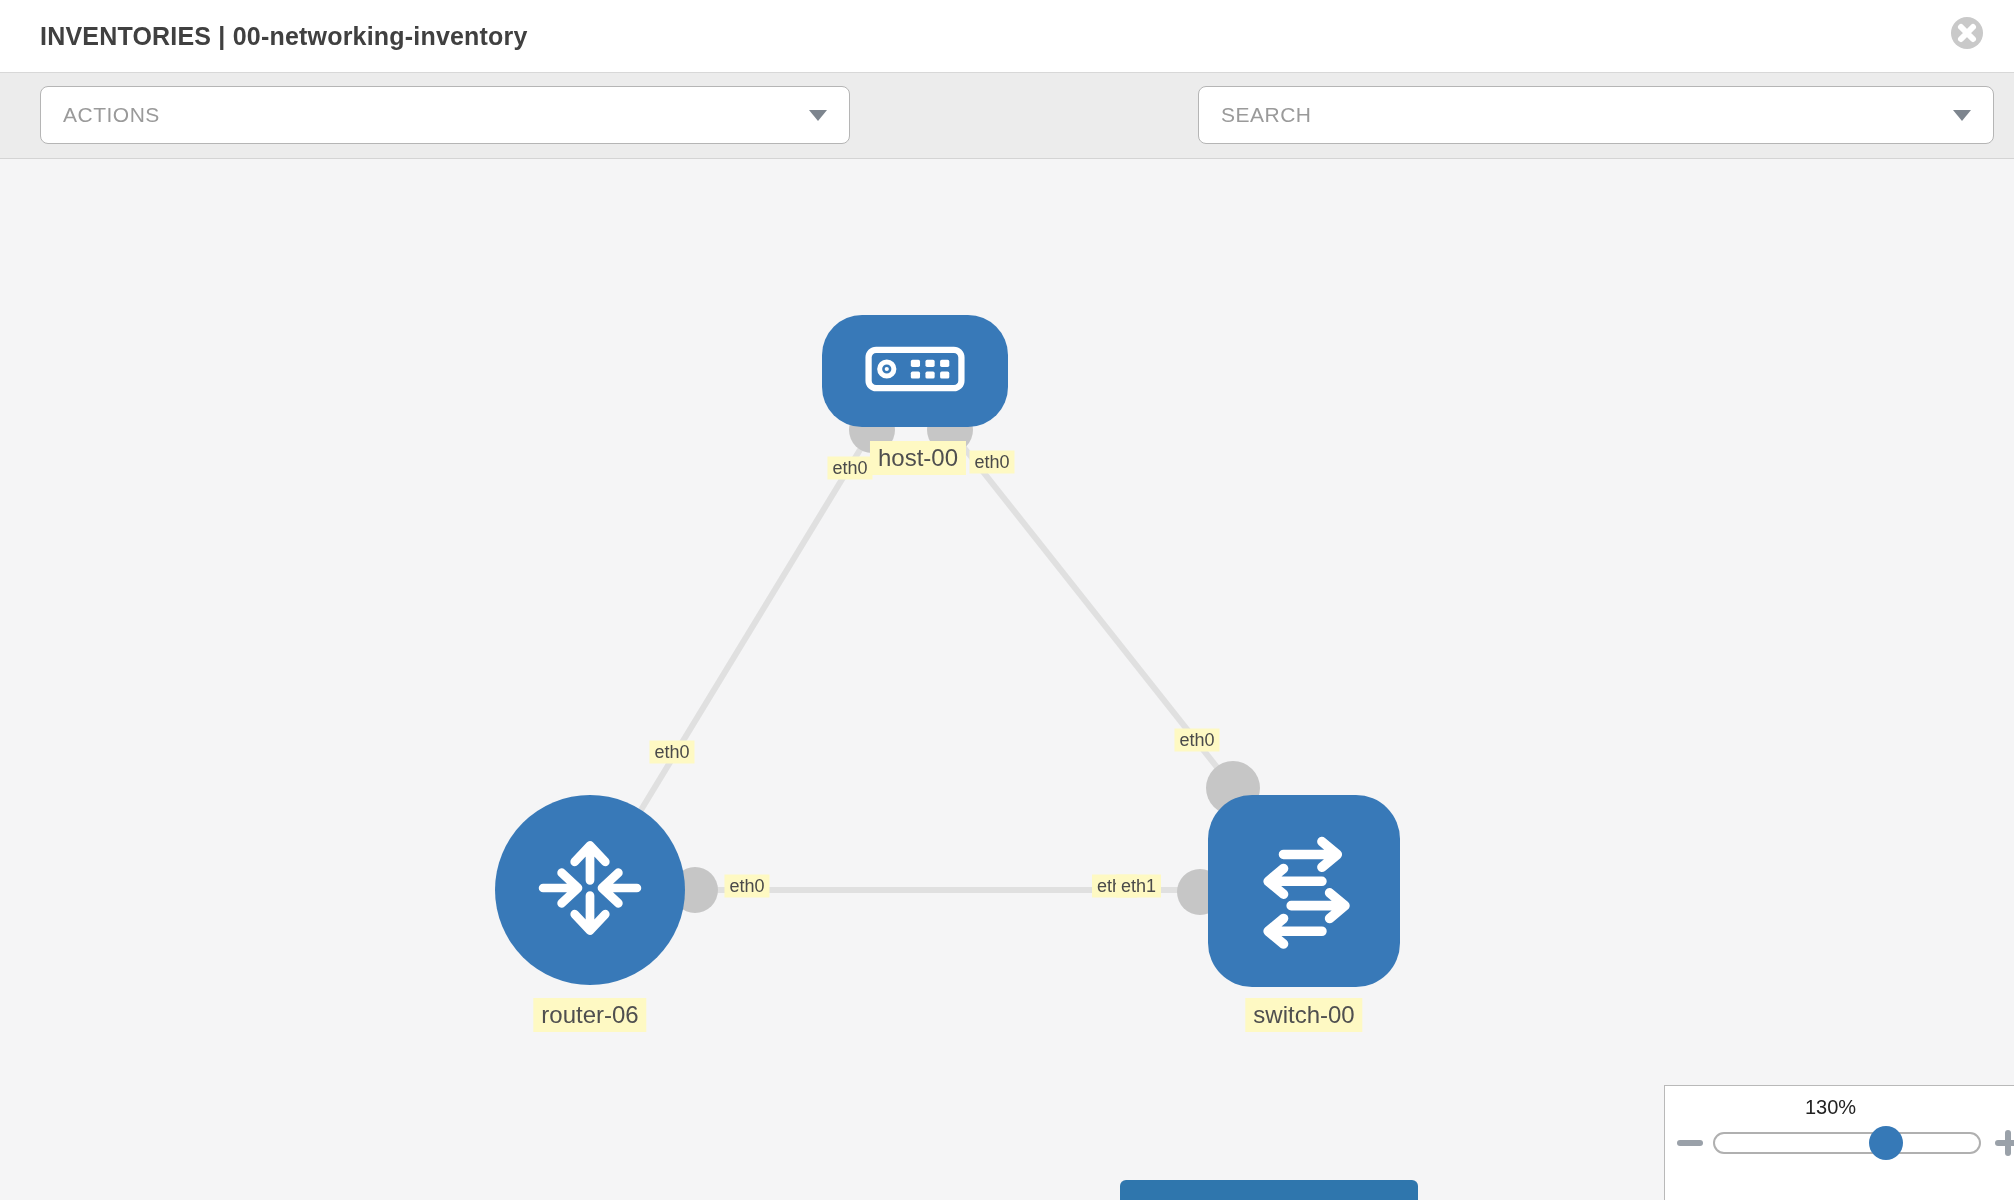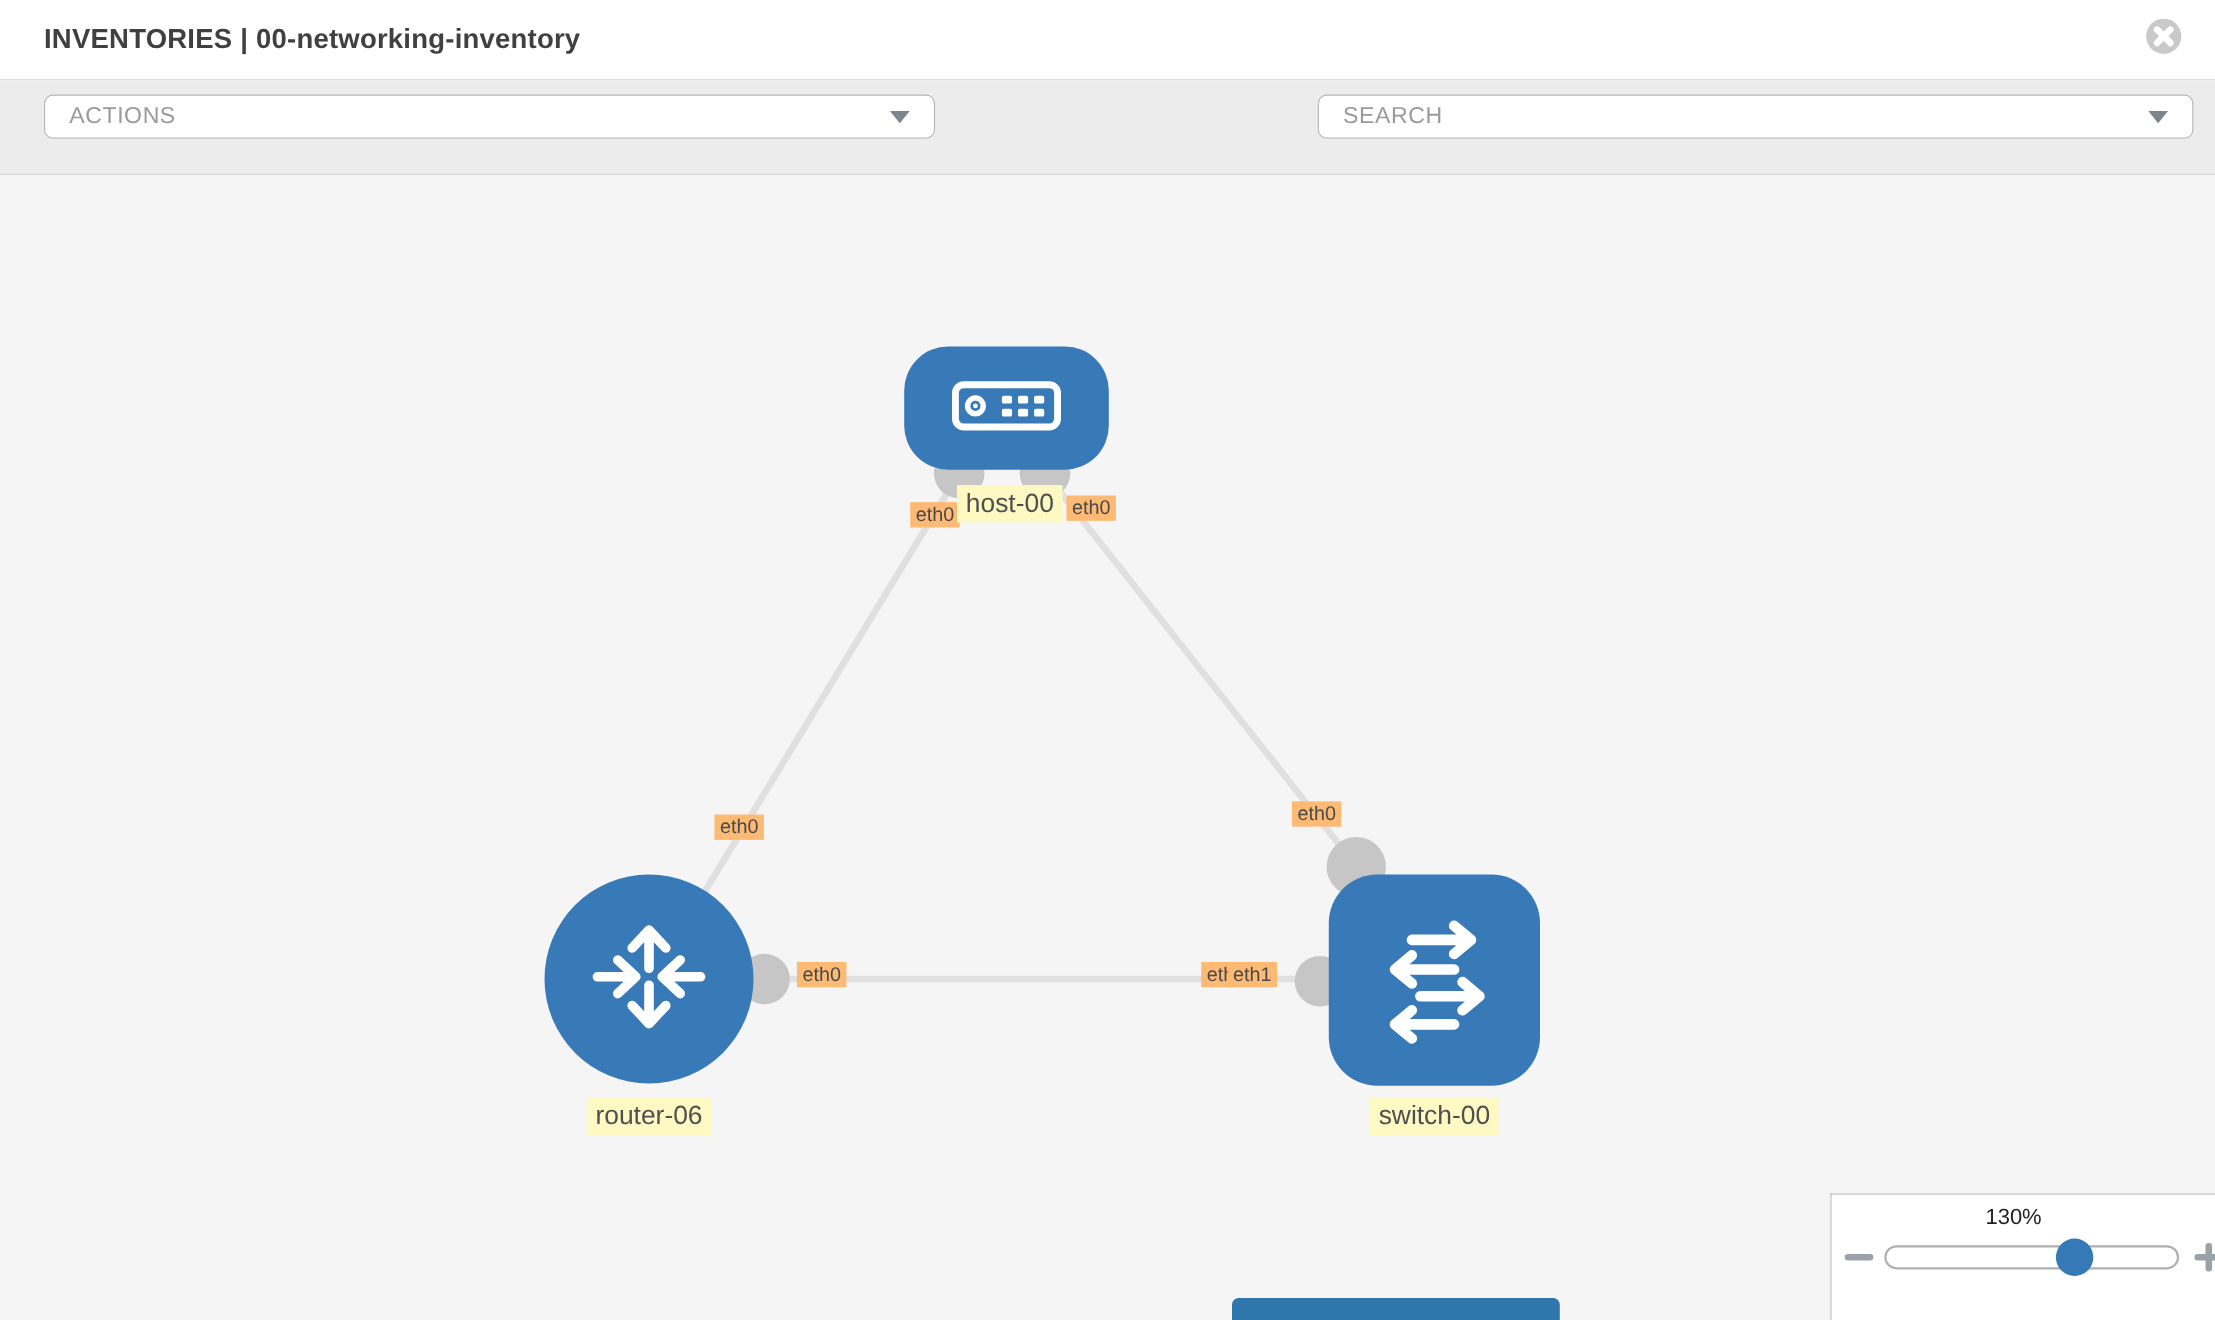--- a/index.html
+++ b/index.html
@@ -15,21 +15,21 @@
   .page-title{
     margin-left:40px;font-size:25px;font-weight:bold;color:#404040;letter-spacing:.2px;
   }
   .close-btn{position:absolute;right:30px;top:16px;width:34px;height:34px;cursor:pointer;}
   
   .toolbar{
     position:absolute;left:0;top:73px;width:2014px;height:85px;background:#ececec;
     border-bottom:1px solid #d4d4d4;
   }
   .combo{
-    position:absolute;top:13px;height:40px;background:#fff;
+    position:absolute;top:13px;height:58px;background:#fff;
     border:1px solid #b5b5b5;border-radius:8px;box-sizing:border-box;
     display:flex;align-items:center;justify-content:space-between;
     padding:0 22px;cursor:pointer;
   }
   .combo .combo-label{font-size:21px;color:#9a9a9a;letter-spacing:.5px;}
   .caret{
     width:0;height:0;border-left:9px solid transparent;border-right:9px solid transparent;
     border-top:11px solid #7d858e;
   }
   .combo-actions{left:40px;width:810px;}
@@ -43,21 +43,21 @@
   .links-layer{position:absolute;left:0;top:0;}
   .node{position:absolute;background:#3879b8;display:flex;align-items:center;justify-content:center;}
   .node-host{left:822px;top:156px;width:186px;height:112px;border-radius:40px;}
   .node-router{left:495px;top:636px;width:190px;height:190px;border-radius:50%;}
   .node-switch{left:1208px;top:636px;width:192px;height:192px;border-radius:44px;}
   .node-label{
     position:absolute;transform:translateX(-50%);background:#fef9c3;color:#4f4f4f;
     font-size:24px;padding:3px 8px;white-space:nowrap;z-index:6;
   }
   .iface-label{
-    position:absolute;transform:translate(-50%,-50%);background:#fdba74;color:#4a4a4a;
+    position:absolute;transform:translate(-50%,-50%);background:#fef9c3;color:#4a4a4a;
     font-size:18px;padding:1px 5px;white-space:nowrap;z-index:5;
   }
   .iface-label.anchored{transform:translateY(-50%);}
   .partial-node{
     position:absolute;left:1120px;top:1021px;width:298px;height:20px;
     background:#2f76ad;border-radius:6px 6px 0 0;
   }
   
   .zoom-panel{
     position:absolute;left:1642px;top:926px;width:372px;height:115px;background:#fff;

